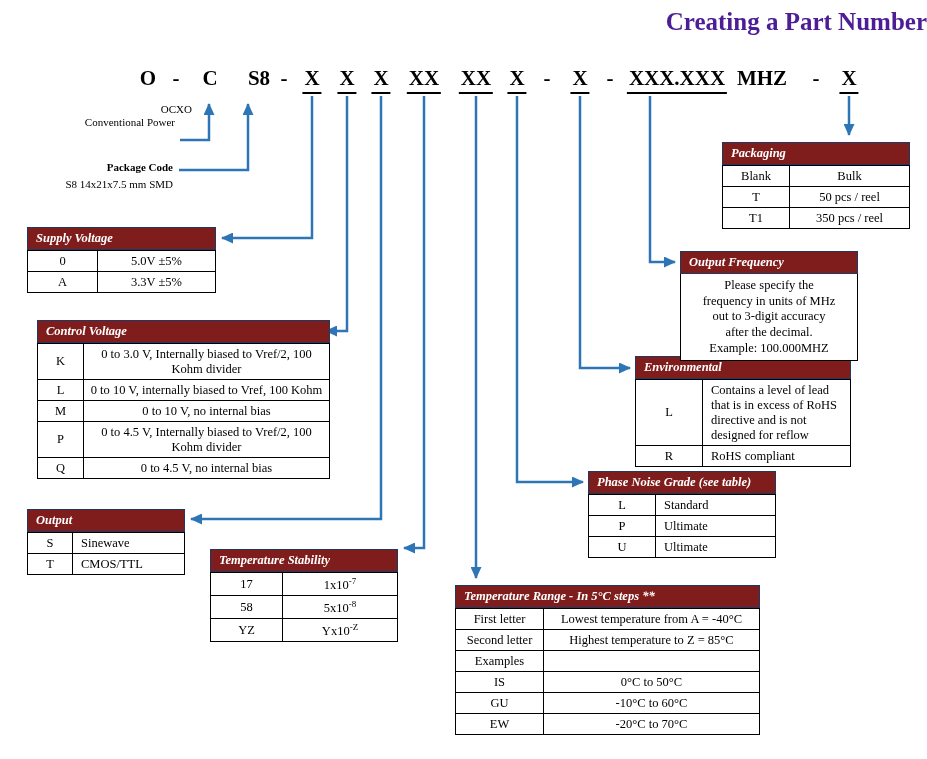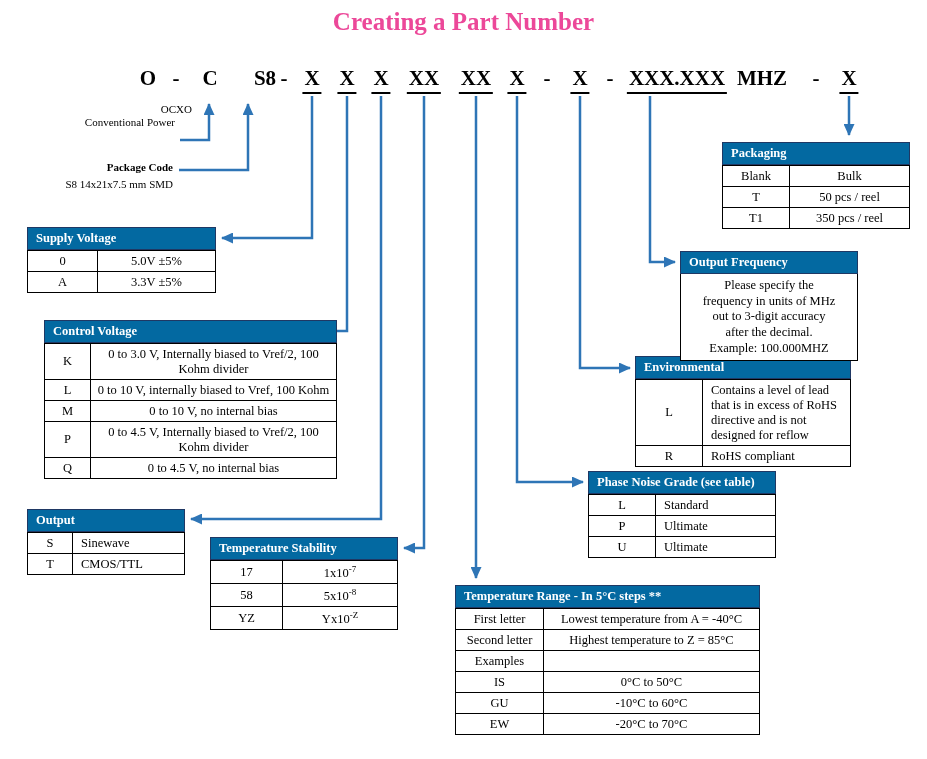--- a/index.html
+++ b/index.html
@@ -1,55 +1,55 @@
 <!DOCTYPE html>
 <html><head>
 <meta charset="utf-8">
 <style>
   * { box-sizing: border-box; margin: 0; padding: 0; }
   body { background: #ffffff; font-family: "Liberation Serif", serif; color: #000; }
   .page { position: relative; width: 927px; height: 759px; background: #fff; overflow: hidden; }
 
-  .title { position: absolute; top: 8px; left: 0; width: 100%; text-align: center;
-           font-size: 25px; font-weight: bold; color: #ec4899; }
+  .title { position: absolute; top: 8px; left: 0; width: 100%; text-align: right;
+           font-size: 25px; font-weight: bold; color: #4c1d95; }
 
   .part-number { position: absolute; left: 0; top: 0; width: 100%; height: 0; }
   .seg { position: absolute; top: 66px; transform: translateX(-50%);
          font-size: 21px; font-weight: bold; white-space: nowrap; }
   .seg.u { border-bottom: 2px solid #000; padding: 0 2px 1px 2px; }
 
   .side-label { position: absolute; font-size: 11px; text-align: right; white-space: nowrap; }
   .side-label.bold { font-weight: bold; text-align: right; }
 
   svg.arrows { position: absolute; left: 0; top: 0; pointer-events: none; }
   .arrow { fill: none; stroke: #2E75B6; stroke-width: 2.5px; }
 
   .pn-table { position: absolute; background: #fff; }
-  .pn-table .hdr { background: #0369a1; color: #fff; font-weight: bold; font-size: 12.5px;
-                   padding: 3px 8px; border: 1px solid #1F3864; }
+  .pn-table .hdr { background: #7f1d1d; color: #fff; font-weight: bold; font-size: 12.5px;
+                   padding: 3px 8px; border: 1px solid #1F3864; font-style: italic; }
   .pn-table table { width: 100%; border-collapse: collapse; font-size: 12.5px; background: #fff; }
   .pn-table td { border: 1px solid #000; padding: 2.5px 5px; text-align: center; vertical-align: middle; }
   .pn-table td.left { text-align: left; padding-left: 8px; }
   sup { font-size: 9px; }
 
   .freq-body { border: 1px solid #000; border-top: none; font-size: 12.5px;
                text-align: center; padding: 4px 19px; line-height: 1.25; }
 </style>
 </head>
 <body>
 
 <div class="page">
 
   <div class="title">Creating a Part Number</div>
 
   <div class="part-number">
     <span class="seg" style="left:148px">O</span>
     <span class="seg" style="left:176px">-</span>
     <span class="seg" style="left:210px">C</span>
-    <span class="seg" style="left:265px">S8</span>
+    <span class="seg" style="left:259px">S8</span>
     <span class="seg" style="left:284px">-</span>
     <span class="seg u" style="left:312px">X</span>
     <span class="seg u" style="left:347px">X</span>
     <span class="seg u" style="left:381px">X</span>
     <span class="seg u" style="left:424px">XX</span>
     <span class="seg u" style="left:476px">XX</span>
     <span class="seg u" style="left:517px">X</span>
     <span class="seg" style="left:547px">-</span>
     <span class="seg u" style="left:580px">X</span>
     <span class="seg" style="left:610px">-</span>
@@ -92,21 +92,21 @@
         <td>5.0V ±5%</td>
       </tr>
       <tr>
         <td>A</td>
         <td>3.3V ±5%</td>
       </tr>
     </tbody>
       </table>
   </div>
 
-  <div class="pn-table" style="left:44px; top:320px; width:293px;">
+  <div class="pn-table" style="left:37px; top:320px; width:293px;">
     <div class="hdr">Control Voltage</div>
     <table>
       <tbody>
           <tr>
         <td style="width:46px">K</td>
         <td>0 to 3.0 V, Internally biased to Vref/2, 100 Kohm divider</td>
       </tr>
       <tr>
         <td>L</td>
         <td>0 to 10 V, internally biased to Vref, 100 Kohm</td>
@@ -136,21 +136,21 @@
         <td class="left">Sinewave</td>
       </tr>
       <tr>
         <td>T</td>
         <td class="left">CMOS/TTL</td>
       </tr>
     </tbody>
       </table>
   </div>
 
-  <div class="pn-table" style="left:210px; top:537px; width:188px;">
+  <div class="pn-table" style="left:210px; top:549px; width:188px;">
     <div class="hdr">Temperature Stability</div>
     <table>
       <tbody>
           <tr>
         <td style="width:72px">17</td>
         <td><span>1x10</span><sup>-7</sup></td>
       </tr>
       <tr>
         <td>58</td>
         <td><span>5x10</span><sup>-8</sup></td>

